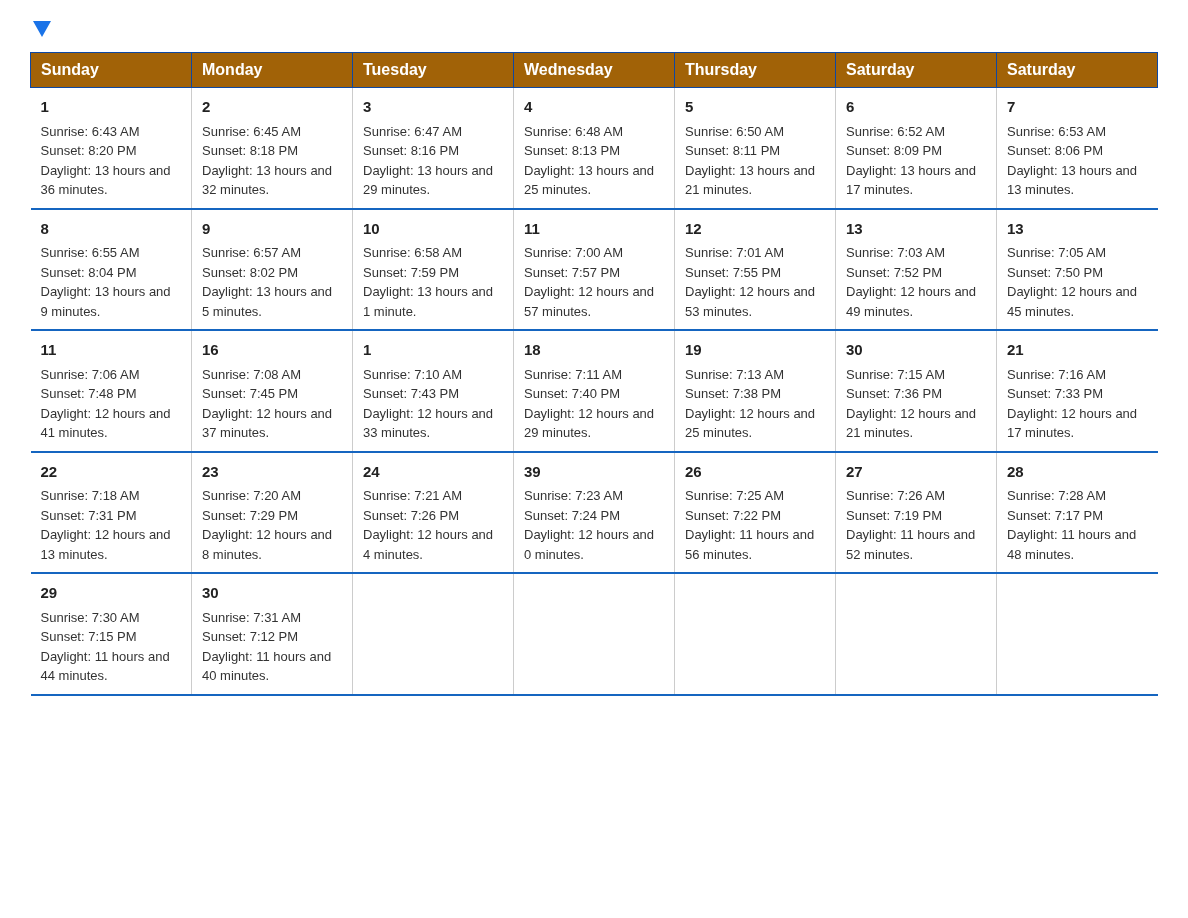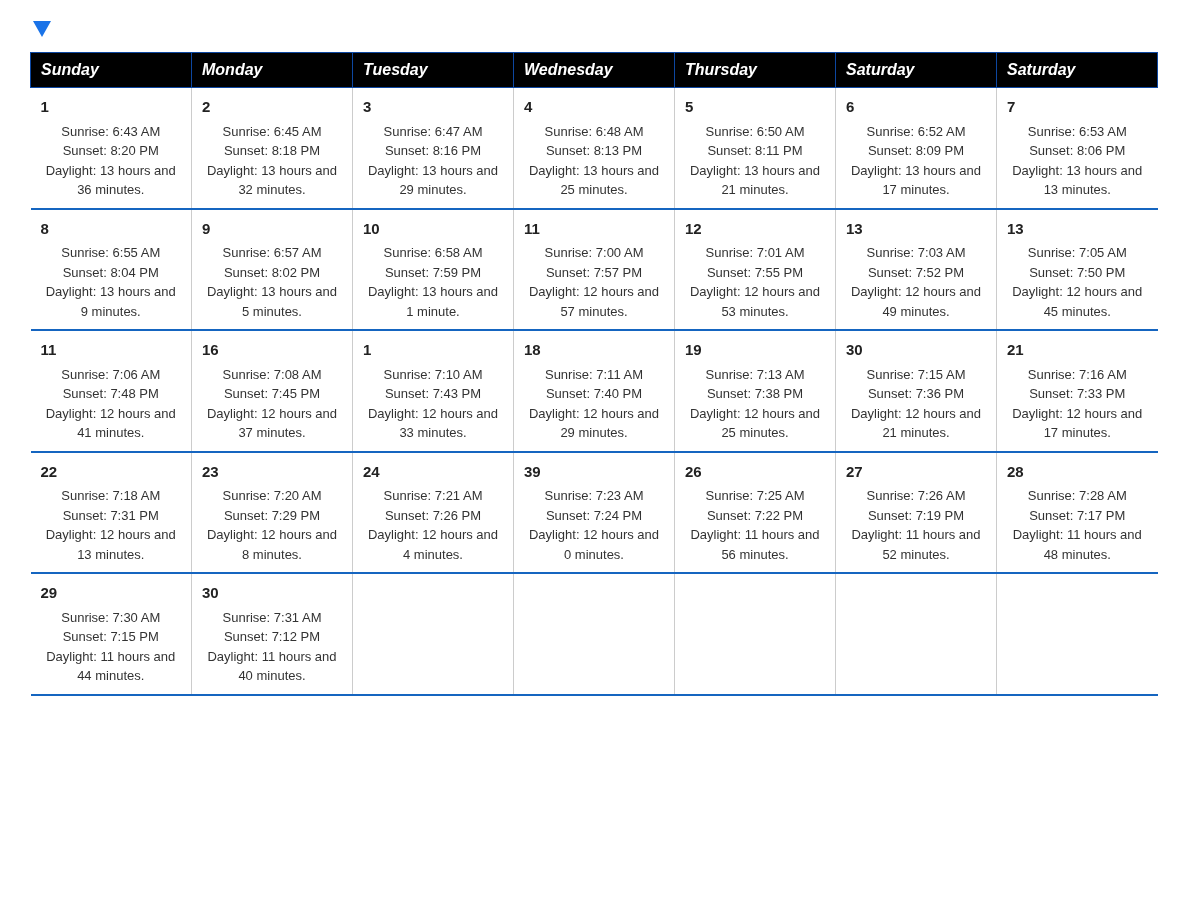--- a/index.html
+++ b/index.html
@@ -35,22 +35,21 @@
       font-size: 22px;
       color: #444;
       margin-top: 4px;
     }
     .calendar {
       width: 100%;
       border-collapse: collapse;
       margin-top: 10px;
     }
     .calendar thead tr {
-      background-color: #000000;
-      font-style: italic;
+      background-color: #a16207;
     }
     .calendar thead th {
       color: #fff;
       font-size: 16px;
       font-weight: bold;
       padding: 8px 10px;
       text-align: left;
       border: 1px solid #0d47a1;
     }
     .calendar tbody tr {
@@ -69,21 +68,20 @@
       border-right: none;
     }
     .day-number {
       font-size: 15px;
       font-weight: bold;
       margin-bottom: 3px;
     }
     .day-info {
       font-size: 13px;
       color: #333;
-      text-align: center;
     }
     .empty-cell {
       background: #fff;
     }
     .logo-row {
       display: flex;
       align-items: center;
     }
     .logo-text-general {
       font-size: 28px;

